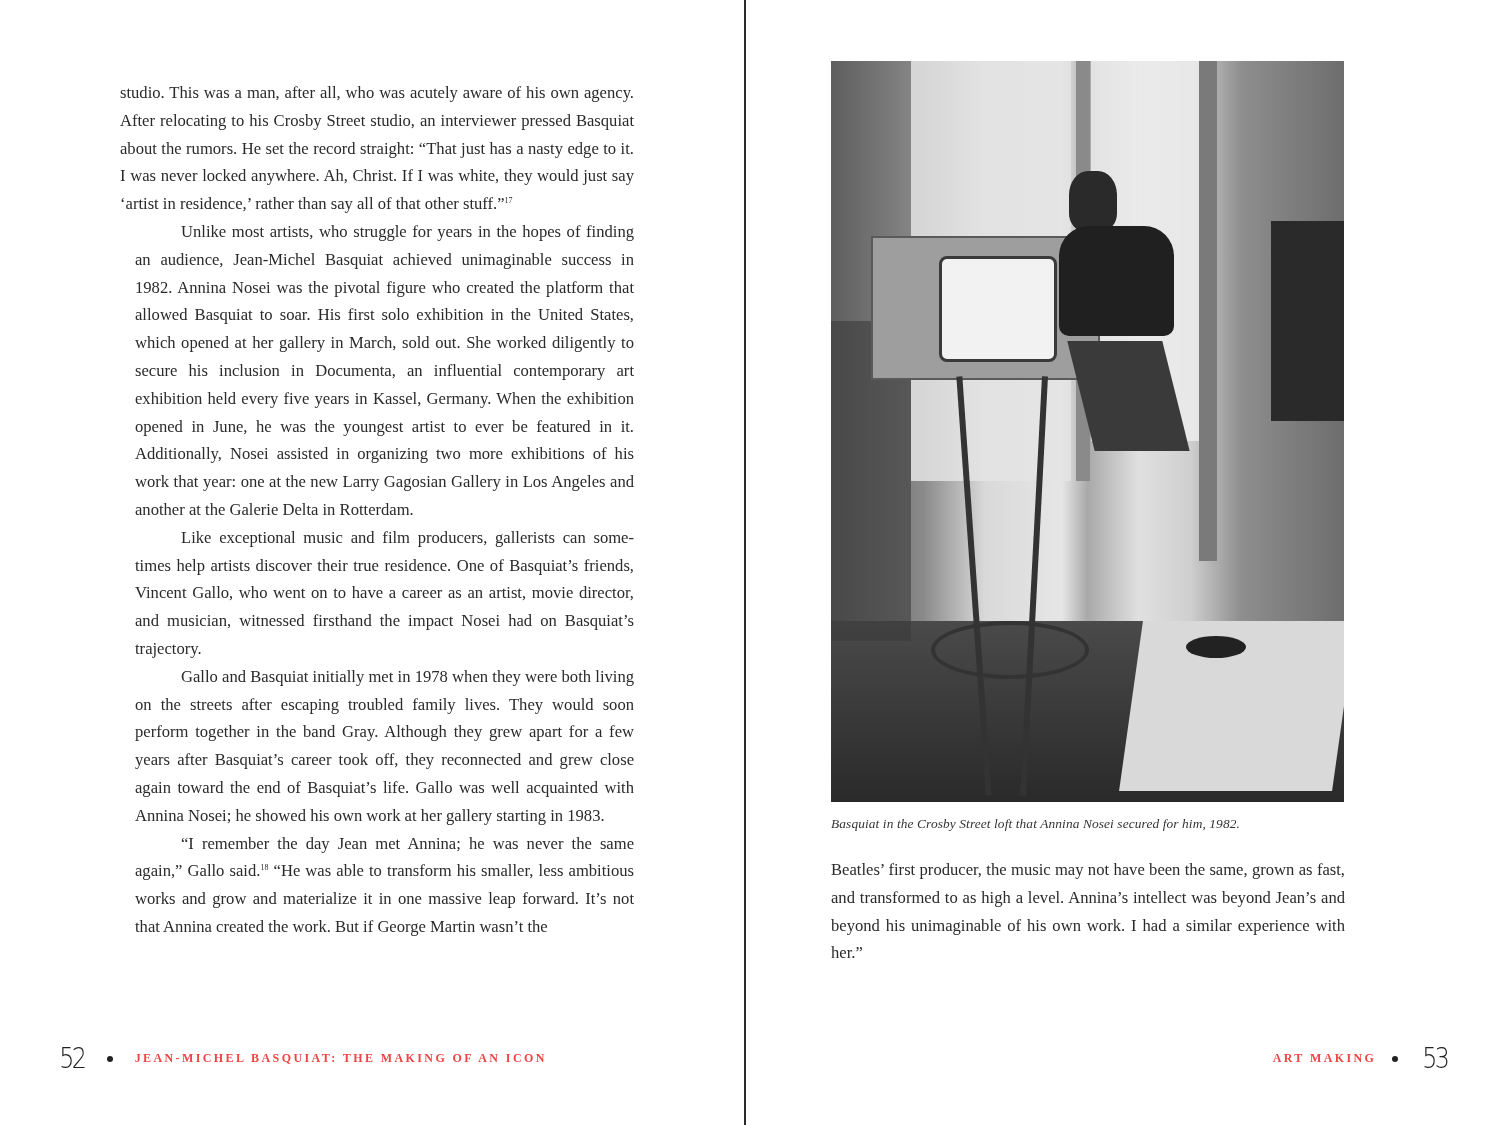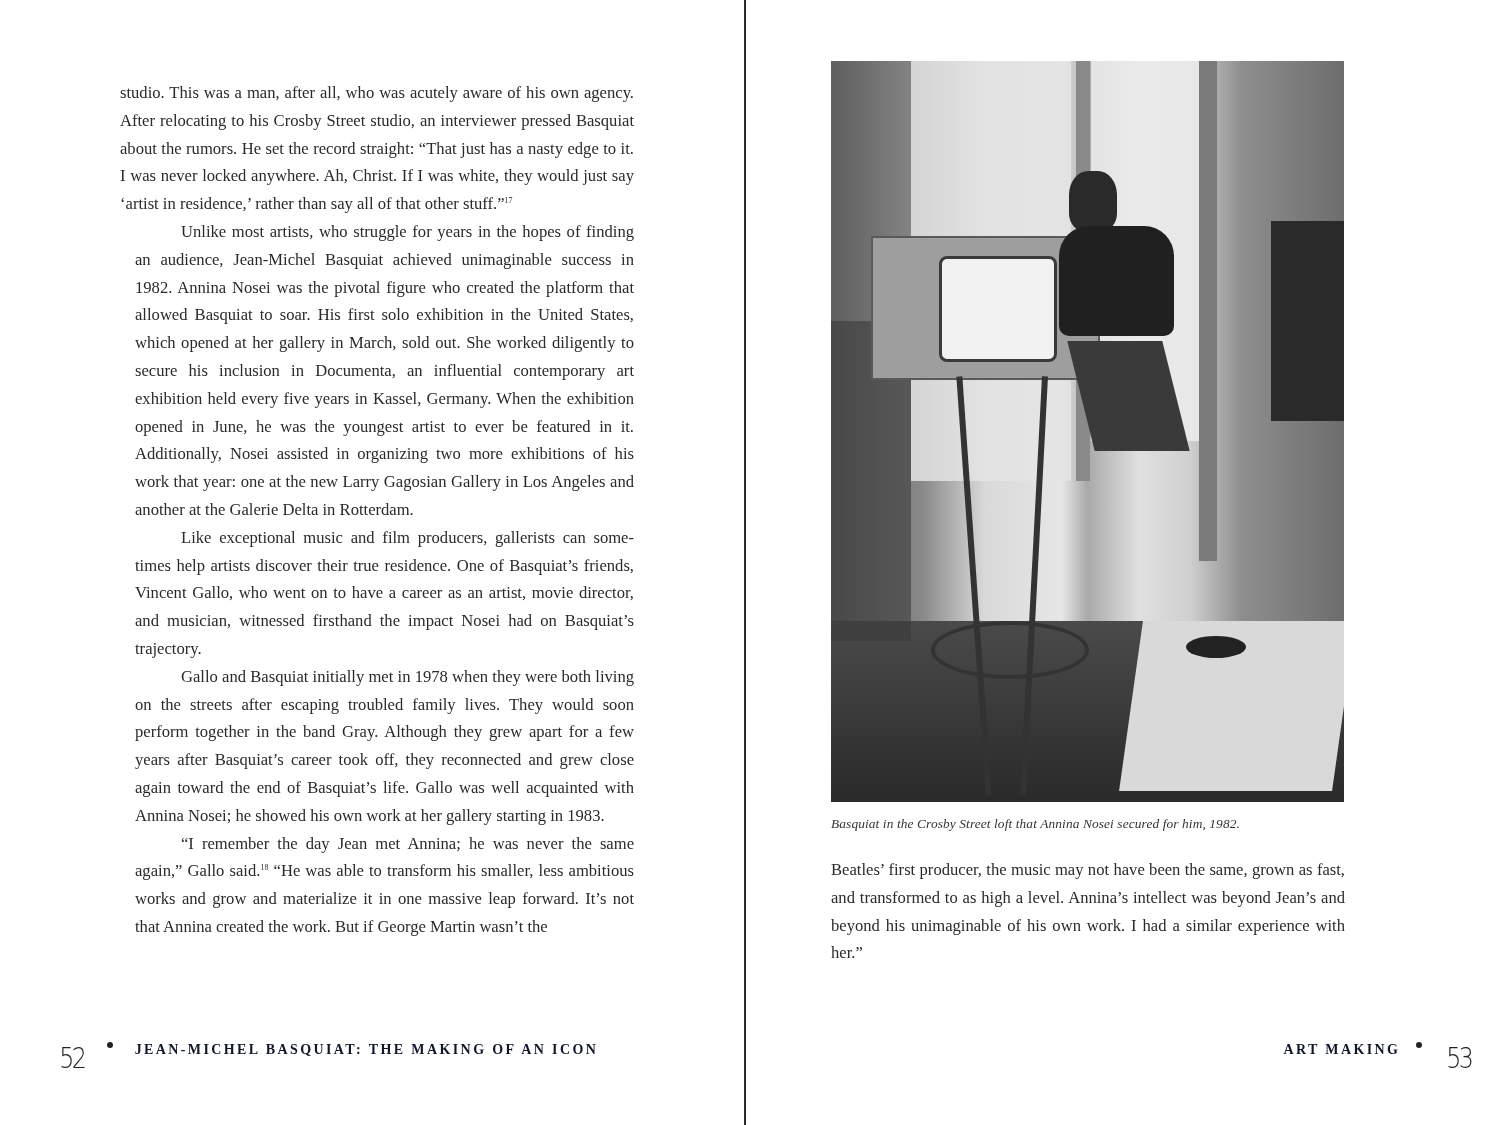--- a/index.html
+++ b/index.html
@@ -1,42 +1,42 @@
 <!DOCTYPE html>
 <html><head>
 <meta charset="utf-8">
 <style>
   html, body { margin: 0; padding: 0; background: #ffffff; }
   body { width: 1493px; height: 1125px; position: relative; overflow: hidden;
          font-family: "Liberation Serif", "DejaVu Serif", serif; color: #2a2a2a; }
   .spread { position: absolute; inset: 0; }
   .gutter { position: absolute; left: 744px; top: 0; width: 2px; height: 1125px; background: #2b2b2b; }
-  .page { position: absolute; top: 0; height: 1125px; padding-left: 24px; }
+  .page { position: absolute; top: 0; height: 1125px; }
   .page-left { left: 0; width: 744px; }
   .page-right { left: 720px; width: 788px; }
 
   .textblock { position: absolute; font-size: 16.6px; line-height: 27.8px; text-align: justify; }
   .page-left .textblock { left: 120px; top: 79px; width: 514px; }
   .textblock p { margin: 0; hyphens: manual; }
   .textblock p.indent { text-indent: 46px; margin-left: 15px; }
   .textblock sup { font-size: 8px; vertical-align: 6px; line-height: 0; }
 
   .photo { position: absolute; left: 111px; top: 61px; width: 513px; height: 741px;
            background: #6f6f6f; overflow: hidden; }
   .photo .layer { position: absolute; }
   .caption { position: absolute; left: 111px; top: 816px; width: 520px; font-style: italic;
              font-size: 13.4px; color: #333; letter-spacing: 0.1px; }
   .page-right .textblock { left: 111px; top: 856px; width: 514px; }
 
-  .footer { position: absolute; top: 1042px; display: flex; align-items: flex-start; }
+  .footer { position: absolute; top: 1042px; display: flex; align-items: center; }
   .folio { font-family: "DejaVu Sans", sans-serif; font-weight: 200; font-size: 28px;
            letter-spacing: -3px; color: #222; transform: scaleX(0.85); }
   .bullet { width: 6px; height: 6px; border-radius: 50%; background: #222; display: inline-block; }
-  .running { font-family: "Liberation Serif", serif; font-weight: bold; font-size: 14px;
-             letter-spacing: 2.4px; color: #0f172a; }
+  .running { font-family: "Liberation Serif", serif; font-weight: bold; font-size: 12px;
+             letter-spacing: 2.4px; color: #ef4444; }
   .footer-left { left: 57px; }
   .footer-left .bullet { margin-left: 20px; margin-right: 22px; }
   .footer-right { right: 58px; }
   .footer-right .bullet { margin-left: 16px; margin-right: 22px; }
 </style>
 </head>
 <body>
 
 <div class="spread">
 

